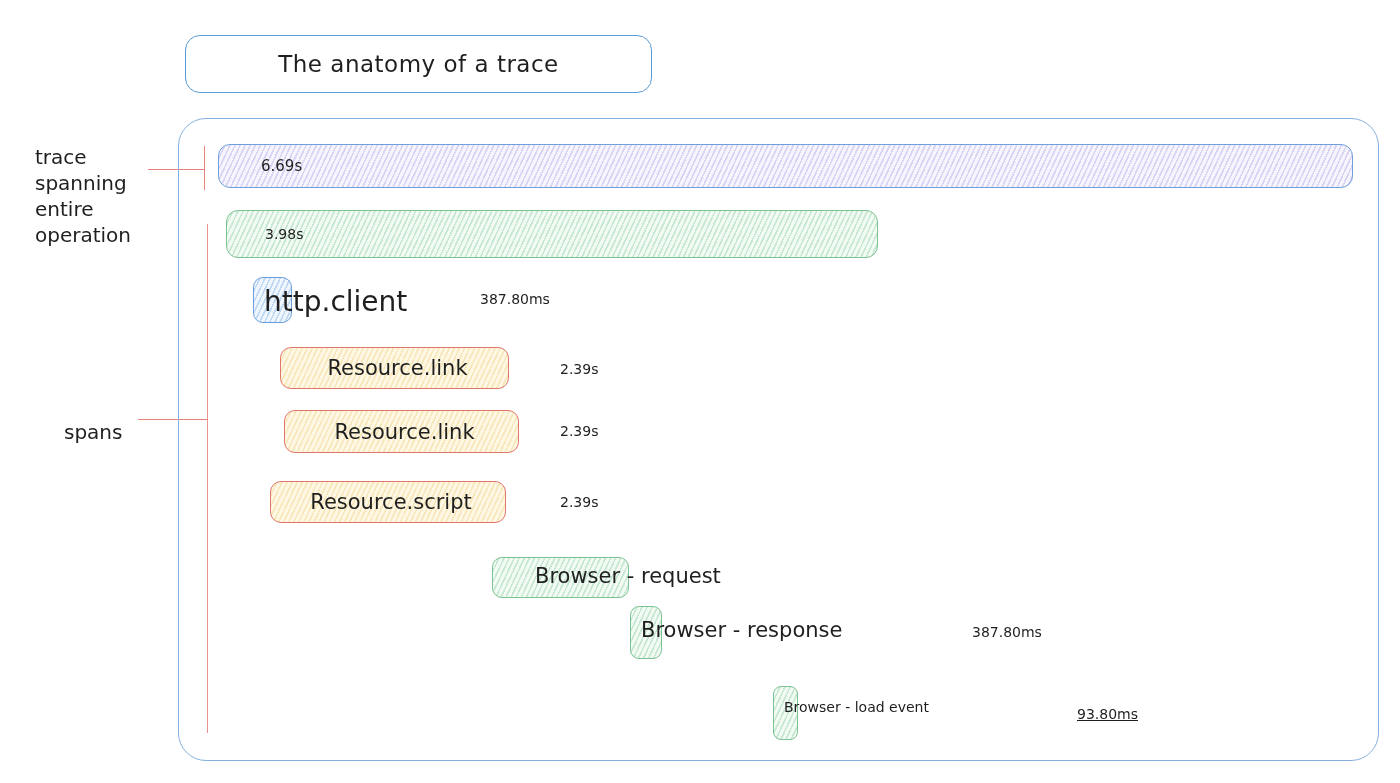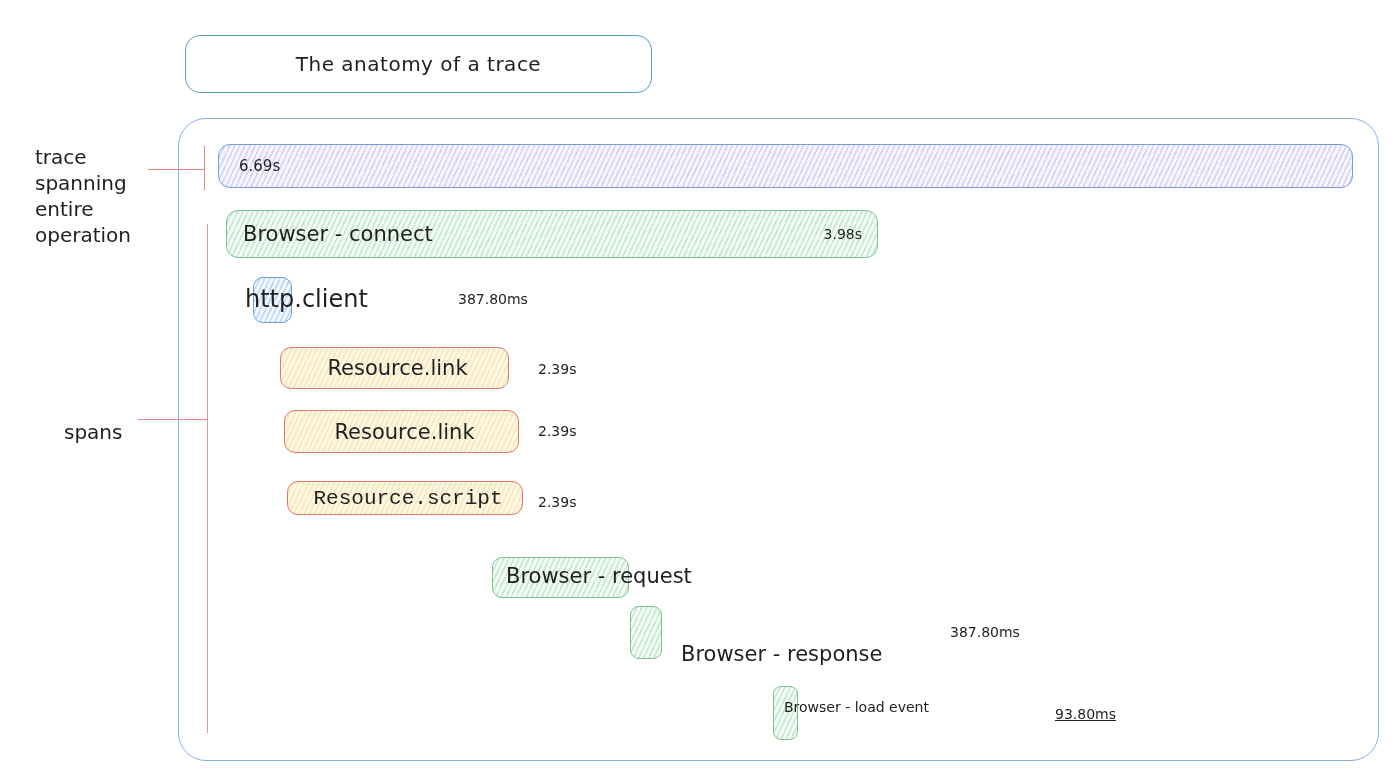--- a/index.html
+++ b/index.html
@@ -7,21 +7,21 @@
   body { font-family:"DejaVu Sans", sans-serif; color:#1f1f1f; position:relative; }
 
   .abs { position:absolute; }
 
   
   .title-box {
     left:185px; top:35px; width:467px; height:58px;
     border:1.7px solid #5b9bd5; border-radius:15px;
     display:flex; align-items:center; justify-content:center;
   }
-  .title-text { font-size:20px; letter-spacing:0.5px; }
+  .title-text { font-size:23px; letter-spacing:0.5px; }
 
   
   .diagram-container {
     left:178px; top:118px; width:1201px; height:643px;
     border:1.6px solid #85b0df; border-radius:28px;
   }
 
   
   .hatch-lavender {
     background-color:#f6f4fd;
@@ -39,48 +39,48 @@
     border:1.5px solid #6ea0dd;
   }
   .hatch-yellow {
     background-color:#fdf7e3;
     background-image:repeating-linear-gradient(115deg, rgba(238,205,120,0.38) 0 1.6px, transparent 1.6px 4.6px);
     border:1.5px solid #e3766a;
   }
 
   .bar { display:flex; align-items:center; justify-content:space-between; }
   .bar-label { font-size:21px; white-space:nowrap; }
-  .duration { font-size:14px; white-space:nowrap; }
+  .duration { font-size:14px; white-space:nowrap;margin-left:22px; }
 
   
   .trace-bar { left:218px; top:144px; width:1135px; height:44px; border-radius:12px; padding:0 26px 0 20px; }
   
   .connect-bar { left:226px; top:210px; width:652px; height:48px; border-radius:12px; padding:0 15px 0 16px; }
 
   
   .http-box { left:253px; top:277px; width:39px; height:46px; border-radius:10px; }
-  .http-label { left:245px; top:285px; font-size:24px; white-space:nowrap; }
+  .http-label { left:264px; top:285px; font-size:28px; white-space:nowrap; }
   .http-duration { left:458px; top:291px; font-size:14px; }
 
   
   .res-box { display:flex; align-items:center; justify-content:center; border-radius:11px;padding-left:6px; }
   .res1-box { left:280px; top:347px; width:229px; height:42px; }
   .res2-box { left:284px; top:410px; width:235px; height:43px; }
-  .res3-box { left:287px; top:481px; width:236px; height:34px;font-family:Liberation Mono, monospace; }
+  .res3-box { left:270px; top:481px; width:236px; height:42px; }
   .res1-duration { left:538px; top:361px; }
   .res2-duration { left:538px; top:423px; }
   .res3-duration { left:538px; top:494px; }
 
   
   .request-box { left:492px; top:557px; width:137px; height:41px; border-radius:10px; }
-  .request-label { left:506px; top:564px; font-size:21px; white-space:nowrap;text-align:right; }
+  .request-label { left:535px; top:564px; font-size:21px; white-space:nowrap;text-align:right; }
 
   
   .response-box { left:630px; top:606px; width:32px; height:53px; border-radius:9px; }
-  .response-label { left:641px; top:642px; font-size:21px; white-space:nowrap;margin-left:40px; }
+  .response-label { left:641px; top:618px; font-size:21px; white-space:nowrap; }
   .response-duration { left:950px; top:624px; }
 
   
   .loadevent-box { left:773px; top:686px; width:25px; height:54px; border-radius:8px; }
   .loadevent-label { left:784px; top:699px; font-size:14px; white-space:nowrap; }
   .loadevent-duration { left:1055px; top:706px;text-decoration:underline; }
 
   
   .trace-note { left:35px; top:144px; width:124px; font-size:20px; line-height:1.3; }
   .spans-note { left:64px; top:420px; font-size:20px; }
@@ -107,21 +107,20 @@
 <div class="abs red-h red-line-spans"></div>
 <div class="abs red-v red-vline-spans"></div>
 
 <div class="abs diagram-container"></div>
 
 <div class="abs bar trace-bar hatch-lavender">
   <span class="duration" style="font-size:15px;">6.69s</span>
 </div>
 
 <div class="abs bar connect-bar hatch-green">
-  <span class="bar-label">Browser - connect</span>
   <span class="duration">3.98s</span>
 </div>
 
 <div class="abs http-box hatch-blue"></div>
 <div class="abs http-label">http.client</div>
 <div class="abs duration http-duration">387.80ms</div>
 
 <div class="abs res-box res1-box hatch-yellow">
   <span class="bar-label">Resource.link</span>
 </div>

